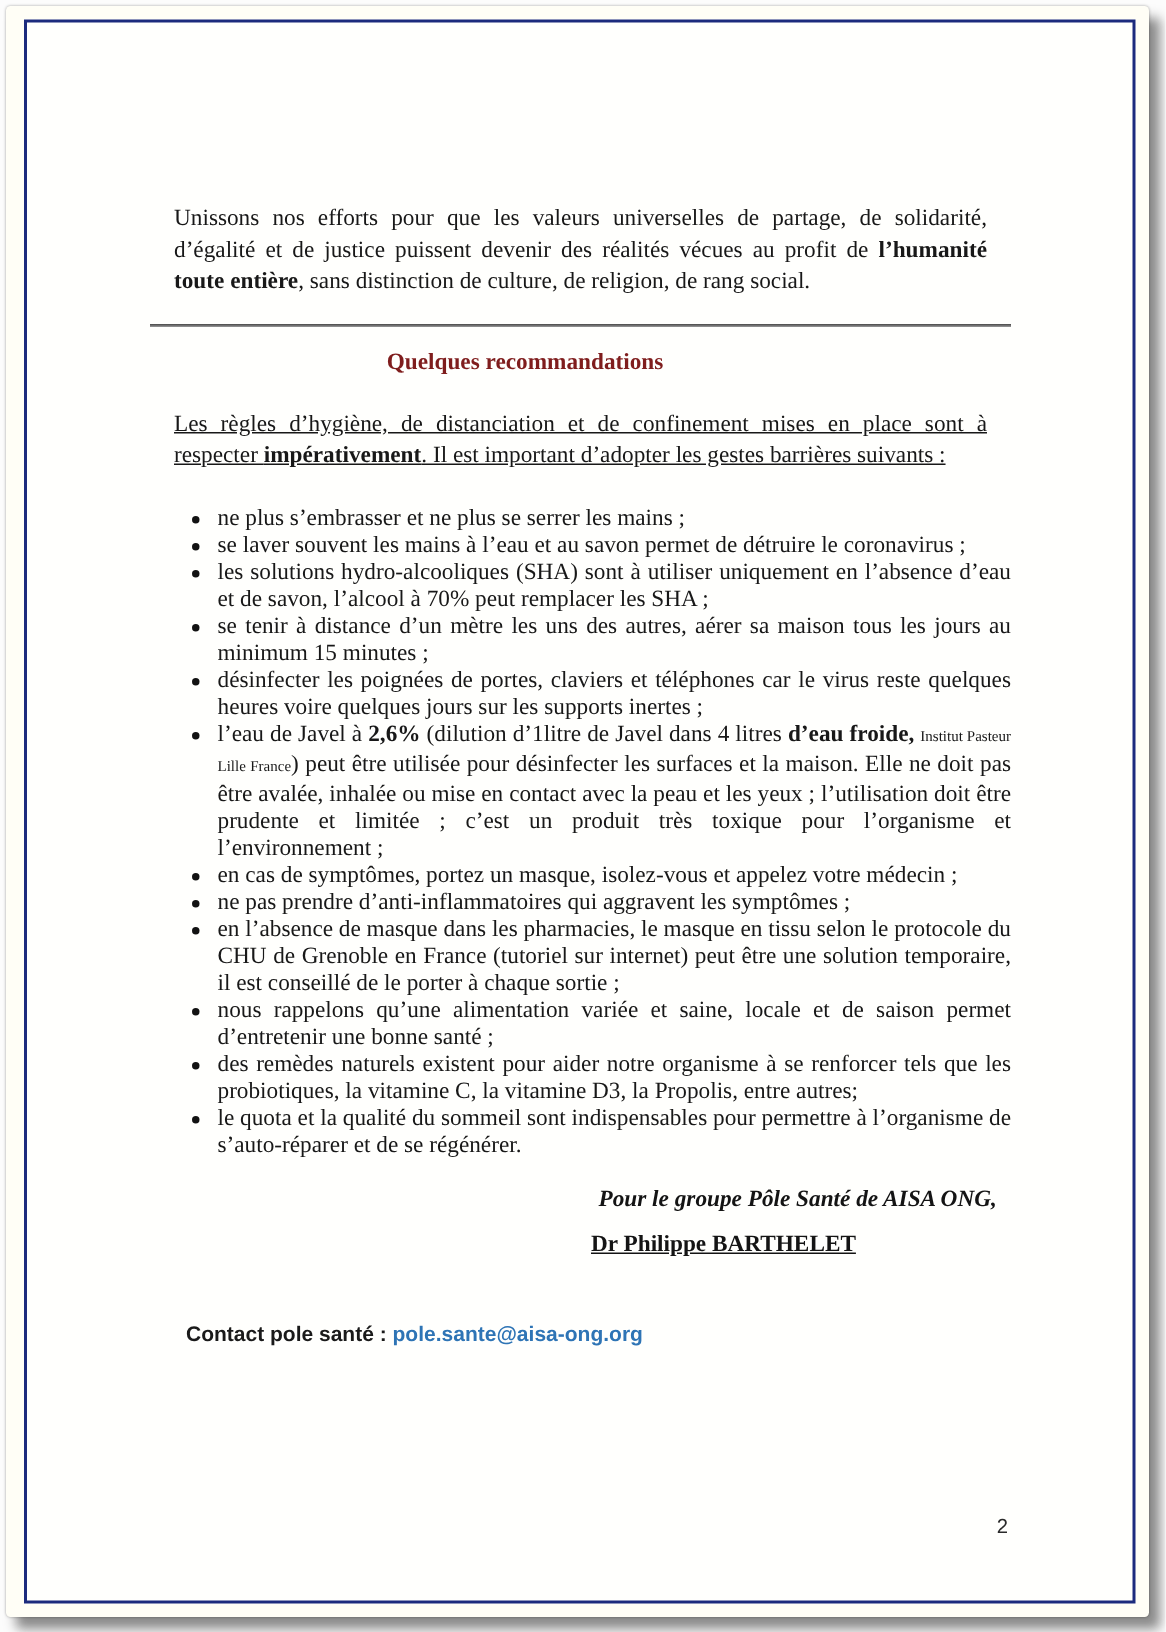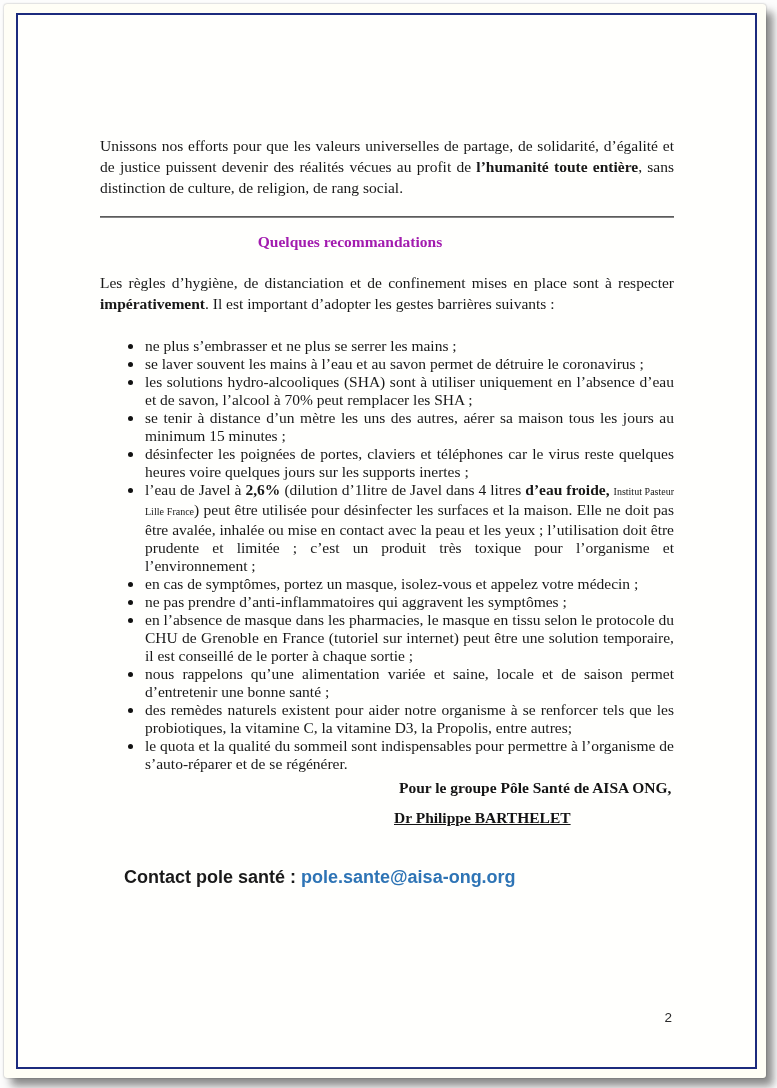--- a/index.html
+++ b/index.html
@@ -26,38 +26,38 @@
     background: #fffffd;
   }
   .content {
     position: absolute;
     left: 96px; top: 0;
     width: 574px;
     color: #181818;
     font-size: 15.5px;
     line-height: 21px;
   }
-  .para { margin: 0; text-align: justify; }
+  .para { margin: 16px; text-align: justify; }
   .p1 { margin-top: 131px; }
   .p2 { margin-top: 12px; }
   .rule {
     margin: 18px 0 0 0;
     border: none;
     height: 2px;
     background: linear-gradient(#474747, #9a9a9a);
   }
   .heading {
     margin: 13px 74px 0 0;
     text-align: center;
     font-size: 15.5px;
     line-height: 21px;
     font-weight: bold;
-    color: #a21caf;
+    color: #7f1d1d;
   }
-  .lead { margin-top: 20px; }
+  .lead { margin-top: 20px; text-decoration: underline; }
   .bullets {
     margin: 23px 0 0 0;
     padding: 0;
     list-style: none;
     line-height: 18px;
   }
   .bullets li {
     position: relative;
     padding-left: 45px;
     text-align: justify;
@@ -66,27 +66,27 @@
     content: "";
     position: absolute;
     left: 28px; top: 7px;
     width: 5px; height: 5px;
     border-radius: 50%;
     background: #121212;
   }
   .b { font-weight: bold; }
   .sm { font-size: 10px; }
   .sig { margin: 0; font-weight: bold; color: #141414; }
-  .sig1 { margin-top: 4px; padding-left: 299px; }
+  .sig1 { margin-top: 16px; padding-left: 299px; font-style: italic; }
   .sig2 { margin-top: 9px; padding-left: 294px; text-decoration: underline; }
   .contact {
     margin: 40px 0 4px 0;
     padding-left: 24px;
     font-family: "Liberation Sans", sans-serif;
-    font-size: 18px;
+    font-size: 14px;
     line-height: 18px;
     font-weight: bold;
     color: #1a1a1a;
   }
   .contact-email {
     color: var(--link_blue, #2e74b5);
     text-decoration: none;
     cursor: pointer;
   }
   .pagenum {

